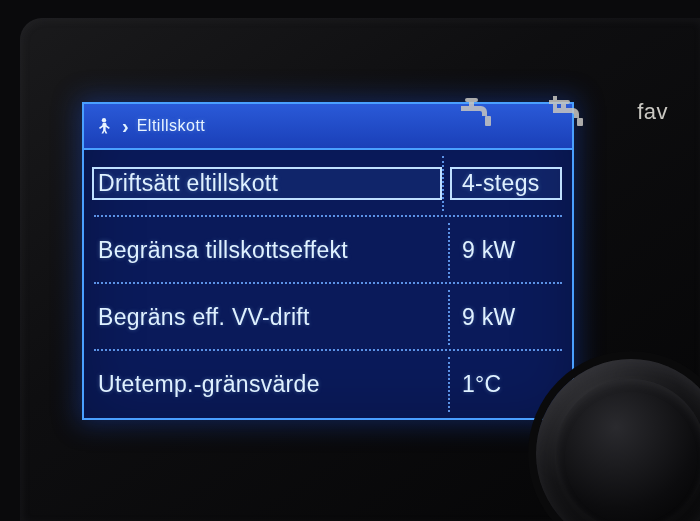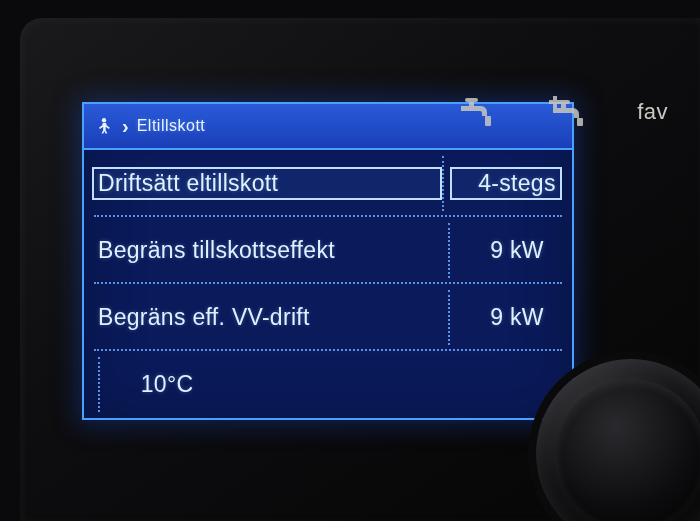--- a/index.html
+++ b/index.html
@@ -75,23 +75,22 @@
   .row .label { flex: 1; }
   .row .divider {
     width: 0;
     border-left: 2px dotted #6aa8ff;
     align-self: stretch;
     margin: 6px 0;
     opacity: 0.85;
   }
   .row .value {
     width: 112px;
-    padding-left: 22px;
+    padding-left: 12px;
     white-space: nowrap;
-    text-align: center;
   }
   .row.selected .label,
   .row.selected .value {
     outline: 2px solid #bfe0ff;
     outline-offset: -2px;
     background: rgba(80,140,255,0.1);
     padding-top: 3px; padding-bottom: 3px;
   }
   .row.selected .label { padding-left: 6px; margin-left: -6px; padding-right: 6px; }
   .row.selected .value { margin-left: 6px; }
@@ -153,32 +152,33 @@
       <span class="chevron">›</span>
       <span class="title-text">Eltillskott</span>
     </div>
     <div class="rows">
       <div class="row selected">
         <span class="label">Driftsätt eltillskott</span>
         <span class="divider"></span>
         <span class="value">4-stegs</span>
       </div>
       <div class="row">
-        <span class="label">Begräns tillskottseffekt</span>
+        <span class="label">Begränsa tillskottseffekt</span>
         <span class="divider"></span>
         <span class="value">9 kW</span>
       </div>
       <div class="row">
         <span class="label">Begräns eff. VV-drift</span>
         <span class="divider"></span>
         <span class="value">9 kW</span>
       </div>
       <div class="row">
-        <span class="divider"></span>
-        <span class="value">10°C</span>
+        <span class="label">Utetemp.-gränsvärde</span>
+        <span class="divider"></span>
+        <span class="value">1°C</span>
       </div>
     </div>
   </div>
 
   <div class="side-icons">
     <div class="icon">
       <svg viewBox="0 0 40 32">
           <path d="M6 10h20a6 6 0 0 1 6 6v4h-5v-3a2 2 0 0 0-2-2H6z"></path>
           <rect x="30" y="20" width="6" height="10" rx="1"></rect>
           <rect x="14" y="4" width="5" height="7" rx="1"></rect>

